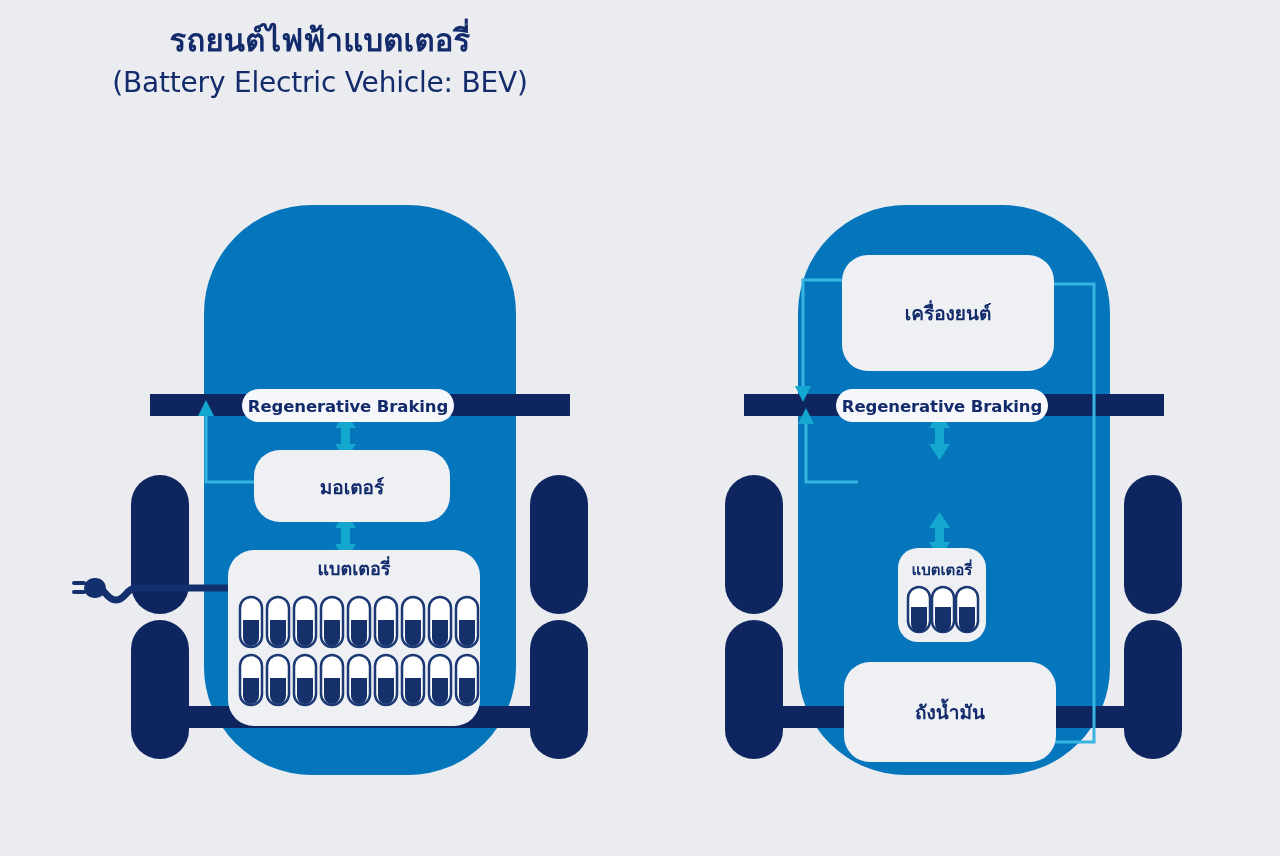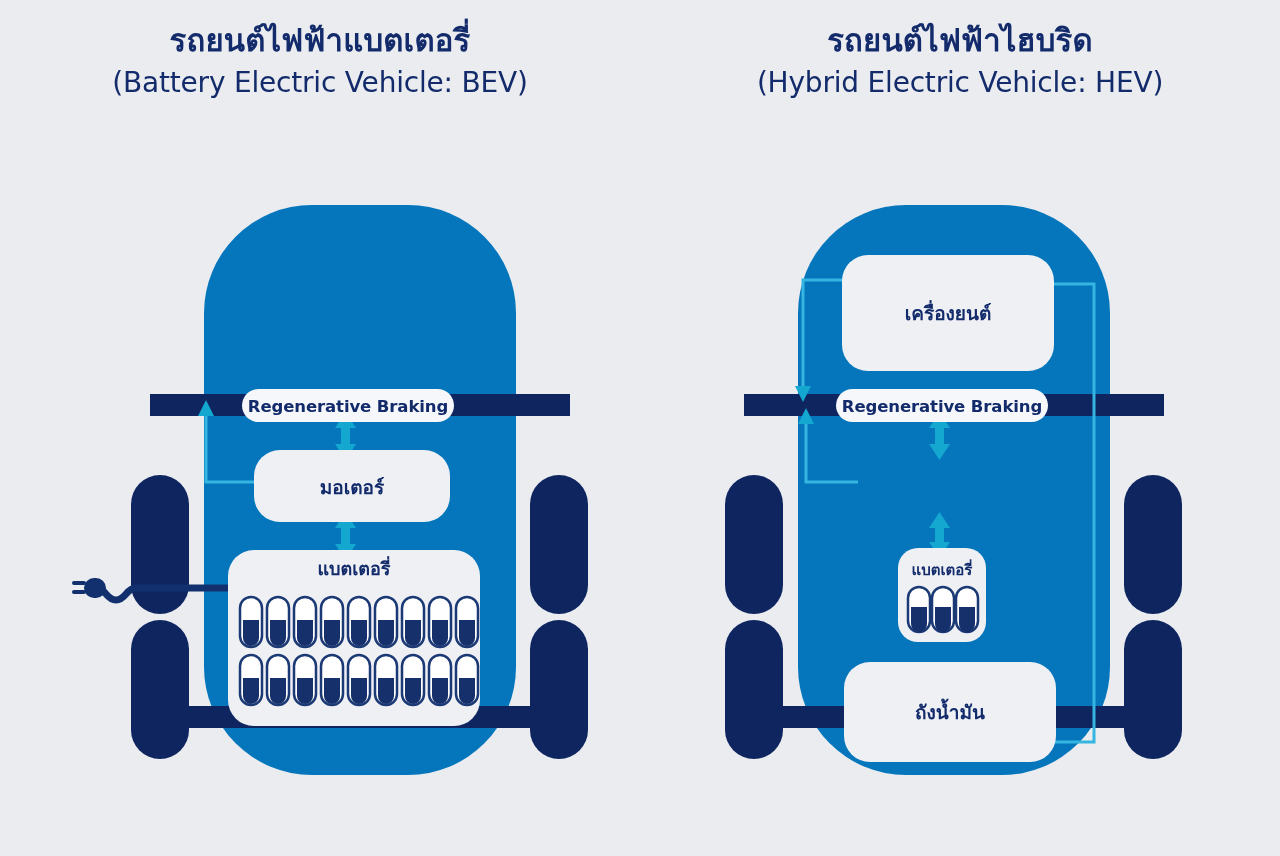--- a/index.html
+++ b/index.html
@@ -213,24 +213,20 @@
 
       <g>
         <rect x="242" y="239" width="212" height="33" rx="16.5" fill="#f5f7fa"></rect>
         <text class="box-label label-en" x="348" y="256">Regenerative Braking</text>
       </g>
     </svg>
   </div>
 
   <div class="panel" id="panel-hev">
 
-    <div class="title-block">
-      <div class="title-thai">รถยนต์ไฟฟ้าไฮบริด</div>
-      <div class="title-en">(Hybrid Electric Vehicle: HEV)</div>
-    </div>
 
     <svg class="car-svg" viewBox="0 0 640 700">
 
       <g>
         <rect x="85" y="325" width="58" height="139" rx="29" fill="#0e2560"></rect>
         <rect x="484" y="325" width="58" height="139" rx="29" fill="#0e2560"></rect>
         <rect x="85" y="470" width="58" height="139" rx="29" fill="#0e2560"></rect>
         <rect x="484" y="470" width="58" height="139" rx="29" fill="#0e2560"></rect>
       </g>
 

